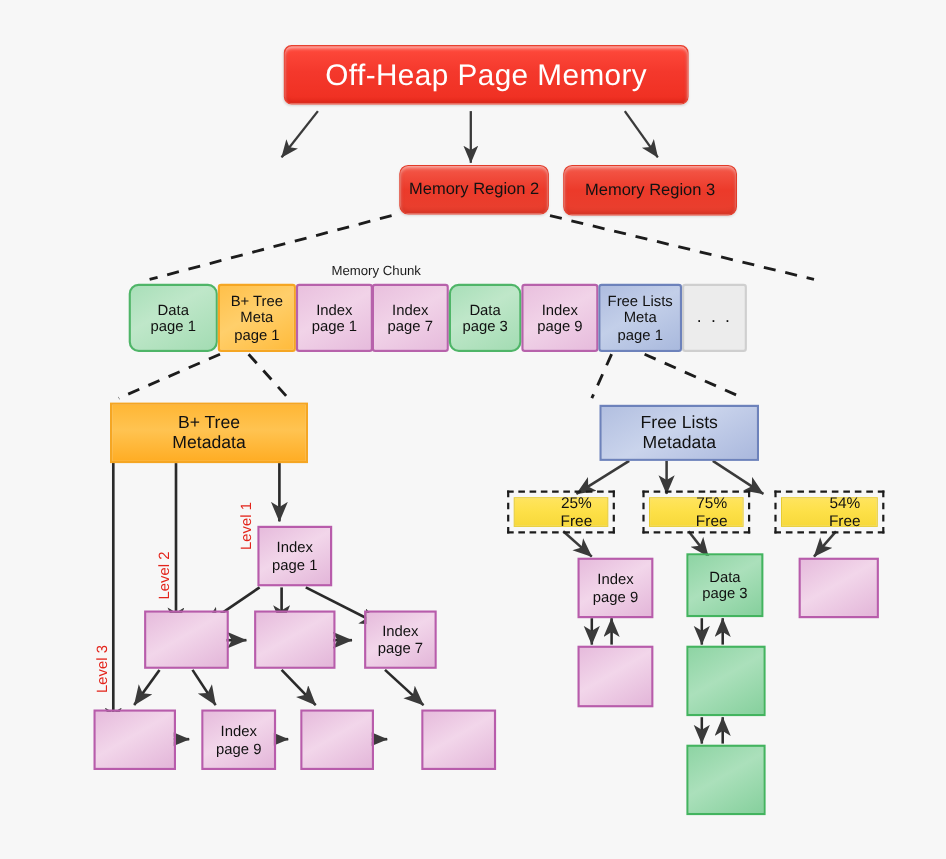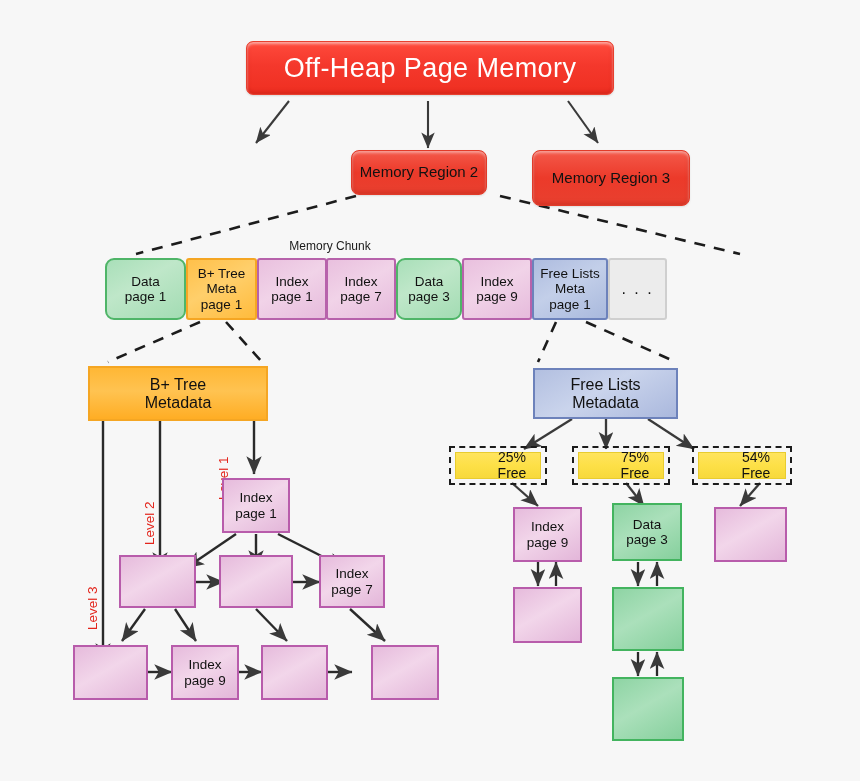--- a/index.html
+++ b/index.html
@@ -24,20 +24,21 @@
   .node {
     position: absolute;
     box-sizing: border-box;
     display: flex;
     align-items: center;
     justify-content: center;
     text-align: center;
     line-height: 1.12;
     color: #111111;
     white-space: pre-line;
+    margin-left: 12px;
   }
 
   
   .title-banner {
     border-radius: 7px;
     background: linear-gradient(180deg, #ff4a3c 0%, #f4382c 45%, #ef2f21 100%);
     box-shadow: inset 0 2px 3px rgba(255,255,255,0.55),
                 inset 0 -2px 4px rgba(150,10,0,0.30),
                 0 1px 2px rgba(0,0,0,0.12);
     color: #ffffff;
@@ -220,21 +221,21 @@
       <path d="M638,562 L638,586"></path>
       <path d="M657,586 L657,562"></path>
       <path d="M638,652 L638,676"></path>
       <path d="M657,676 L657,652"></path>
     </g>
   </svg>
 
   <div class="node title-banner" style="left:246px; top:41px; width:368px; height:54px;">Off-Heap Page Memory</div>
 
   <div class="node region" style="left:351px; top:150px; width:136px; height:45px;">Memory Region 2</div>
-  <div class="node region" style="left:532px; top:150px; width:158px; height:56px;">Memory Region 3</div>
+  <div class="node region" style="left:500px; top:150px; width:158px; height:46px;">Memory Region 3</div>
 
   <div class="node chunk-label" style="left:250px; top:236px; width:160px; height:22px;">Memory Chunk</div>
 
   <div class="node cell cell-green" style="left:105px; top:258px; width:81px; height:62px;">Data
 page 1</div>
   <div class="node cell cell-orange" style="left:186px; top:258px; width:71px; height:62px;">B+ Tree
 Meta
 page 1</div>
   <div class="node cell cell-pink" style="left:257px; top:258px; width:70px; height:62px;">Index
 page 1</div>

